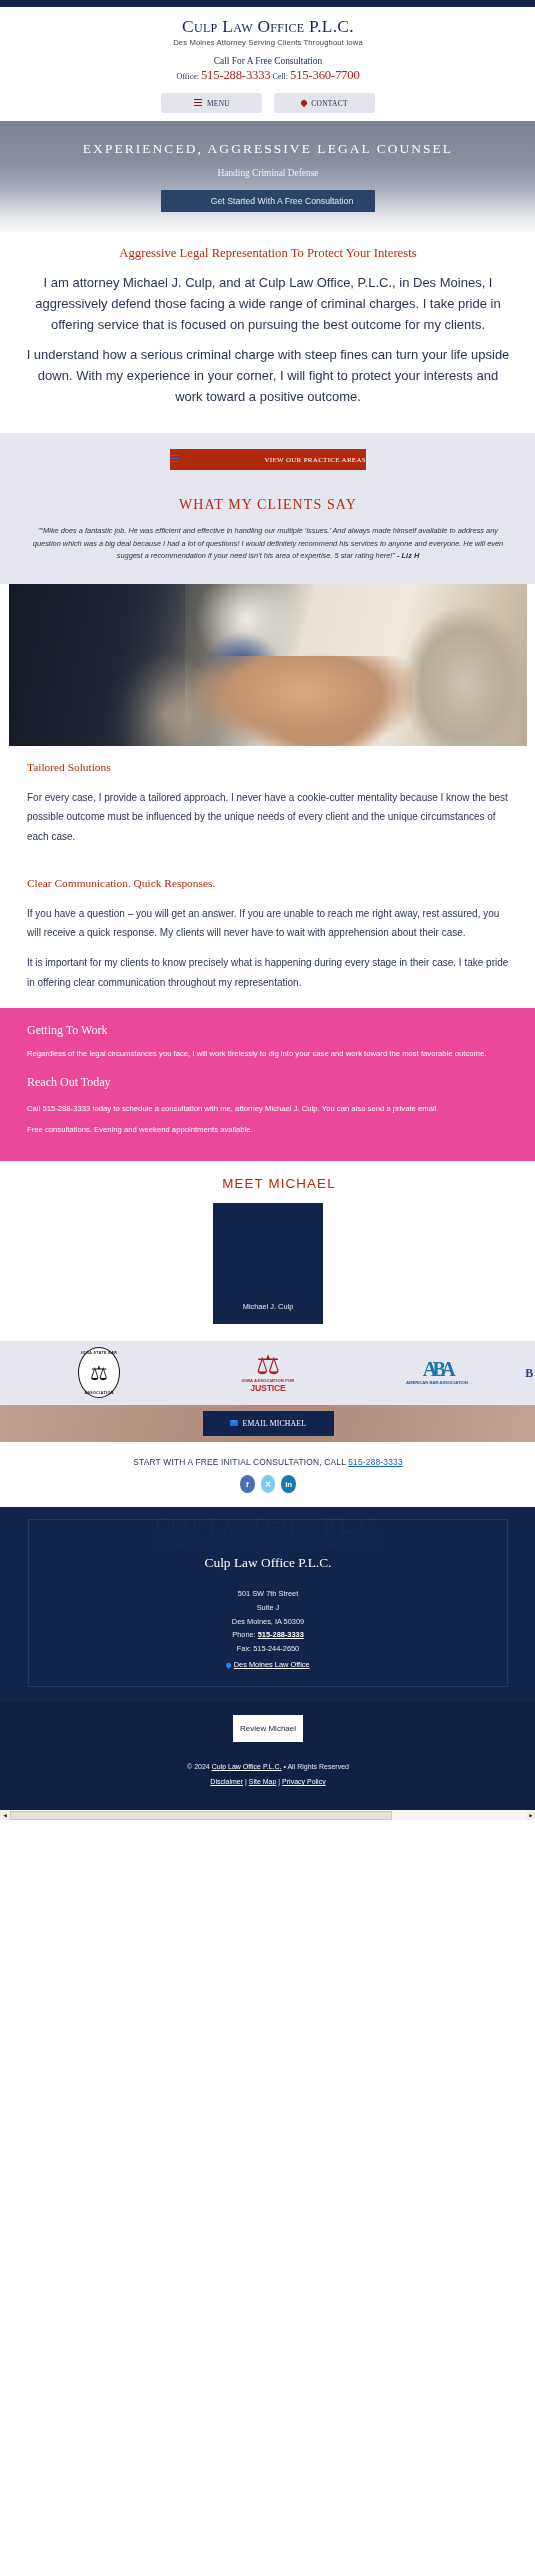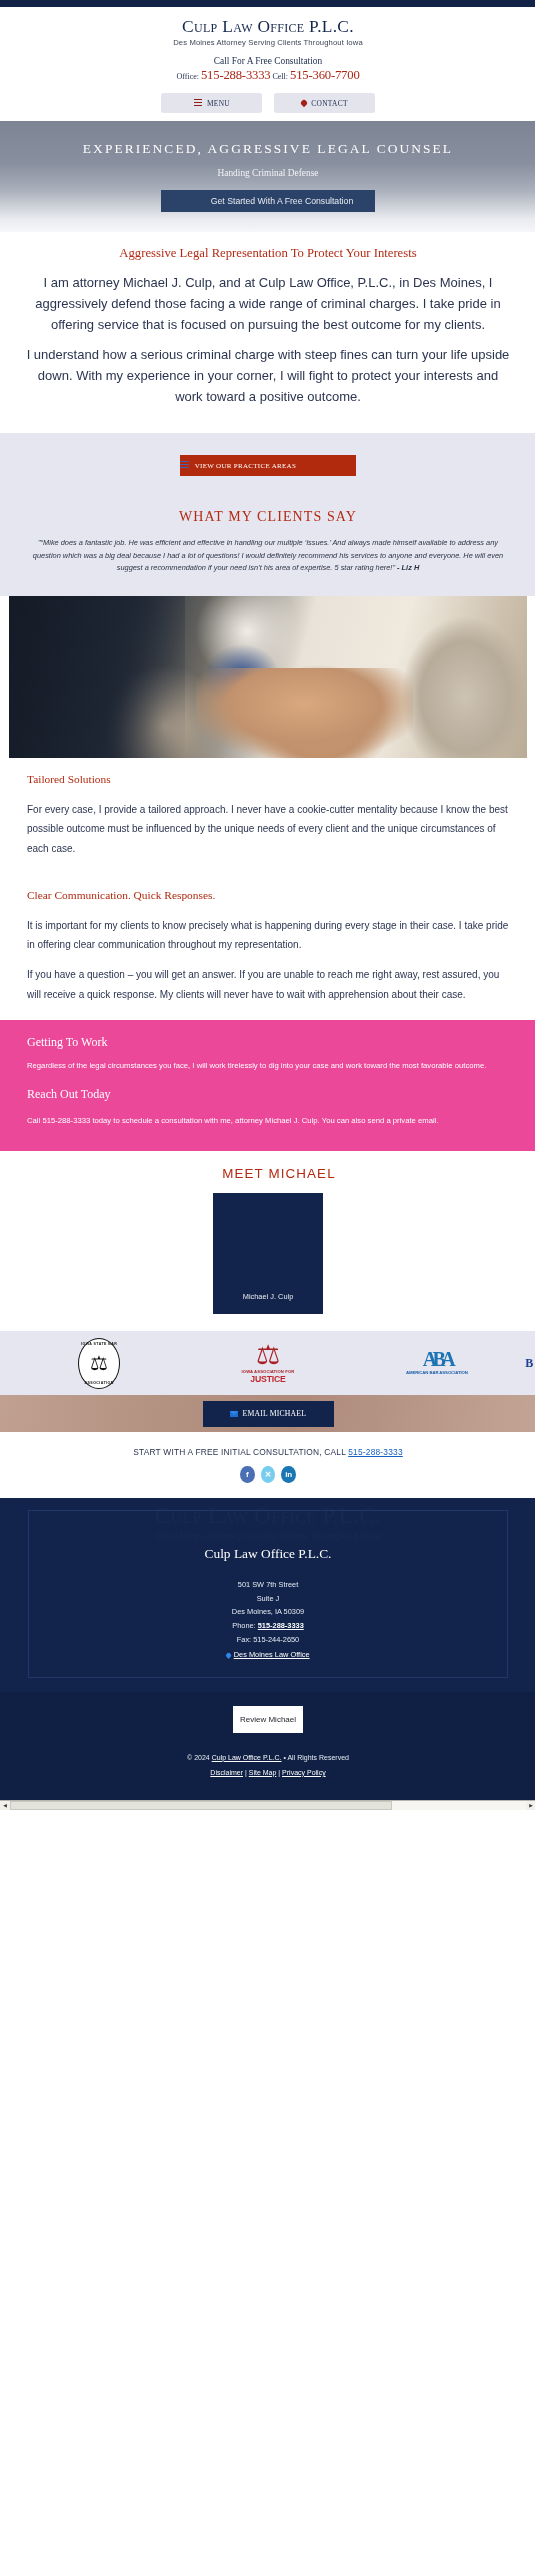--- a/index.html
+++ b/index.html
@@ -137,23 +137,23 @@
   }
 
   
   .band-practice {
     background: #e5e6ef;
     padding: 16px 0 23px 0;
     text-align: center;
   }
   .practice-btn {
     background: #b22a0d;
-    width: 176px; height: 21px;
-    margin: 6px auto;
-    display: flex; align-items: center; justify-content: flex-start;
+    width: 196px; height: 21px;
+    margin: 0 auto;
+    display: flex; align-items: center; justify-content: space-between;
     gap: 6px;
     color: #fff;
     font-family: "Liberation Serif", serif;
     font-size: 7px;
     letter-spacing: 0.3px;
     cursor: pointer;
   }
   .hamburger-blue i { background: #4560b8; }
 
   
@@ -504,29 +504,30 @@
     <div class="photo"></div>
   </div>
 
   <div class="content">
     <h3>Tailored Solutions</h3>
     <p>For every case, I provide a tailored approach. I never have a cookie-cutter mentality because I know the best possible outcome must be influenced by the unique needs of every client and the unique circumstances of each case.</p>
   </div>
 
   <div class="content">
     <h3>Clear Communication. Quick Responses.</h3>
+    <p>If you have a question – you will get an answer. If you are unable to reach me right away, rest assured, you will receive a quick response. My clients will never have to wait with apprehension about their case.</p>
     <p>It is important for my clients to know precisely what is happening during every stage in their case. I take pride in offering clear communication throughout my representation.</p>
-    <p>If you have a question – you will get an answer. If you are unable to reach me right away, rest assured, you will receive a quick response. My clients will never have to wait with apprehension about their case.</p>
   </div>
 
   <div class="band-dark">
     <h3>Getting To Work</h3>
     <p>Regardless of the legal circumstances you face, I will work tirelessly to dig into your case and work toward the most favorable outcome.</p>
     <h3 class="second">Reach Out Today</h3>
     <p>Call 515-288-3333 today to schedule a consultation with me, attorney Michael J. Culp. You can also send a private email.</p>
+    <p>Free consultations. Evening and weekend appointments available.</p>
   </div>
 
   <div class="meet">
     <h2>MEET MICHAEL</h2>
     <div class="meet-card">
       <div class="meet-name">Michael J. Culp</div>
     </div>
   </div>
 
   <div class="badges">

